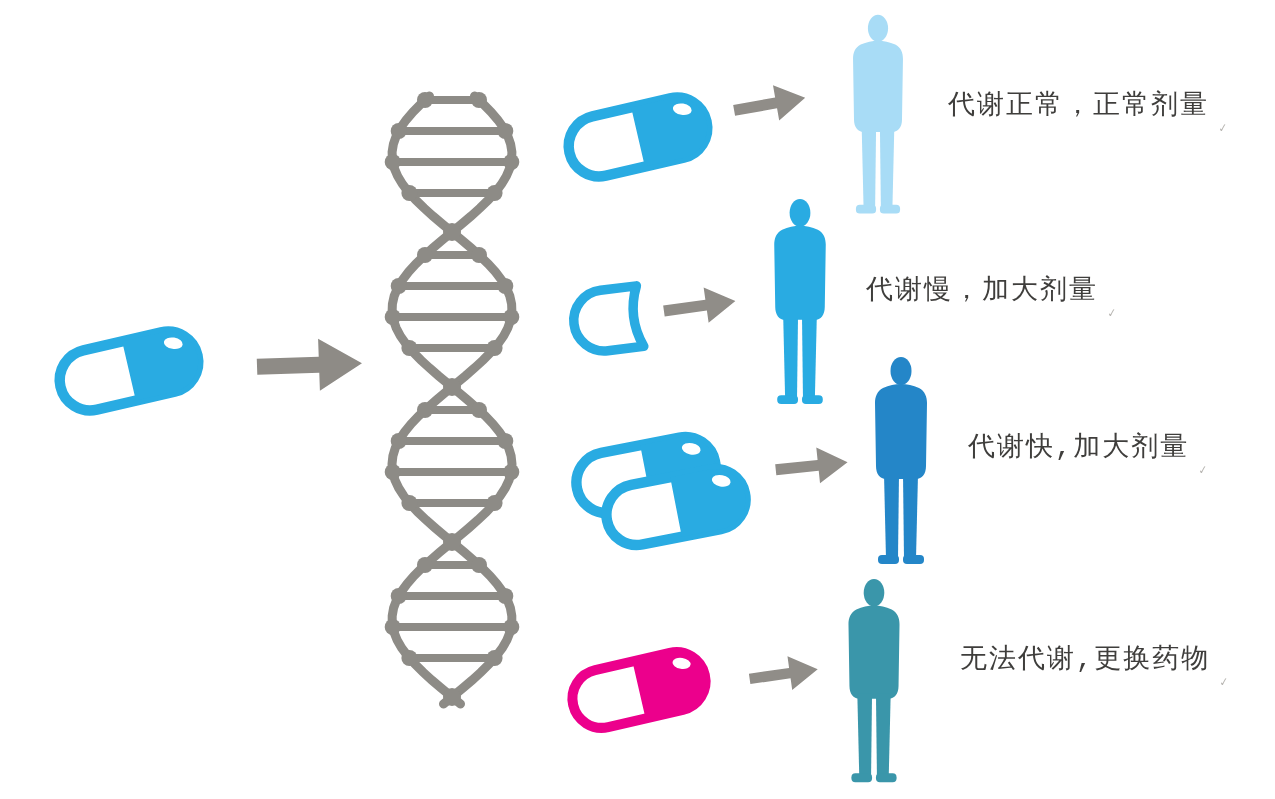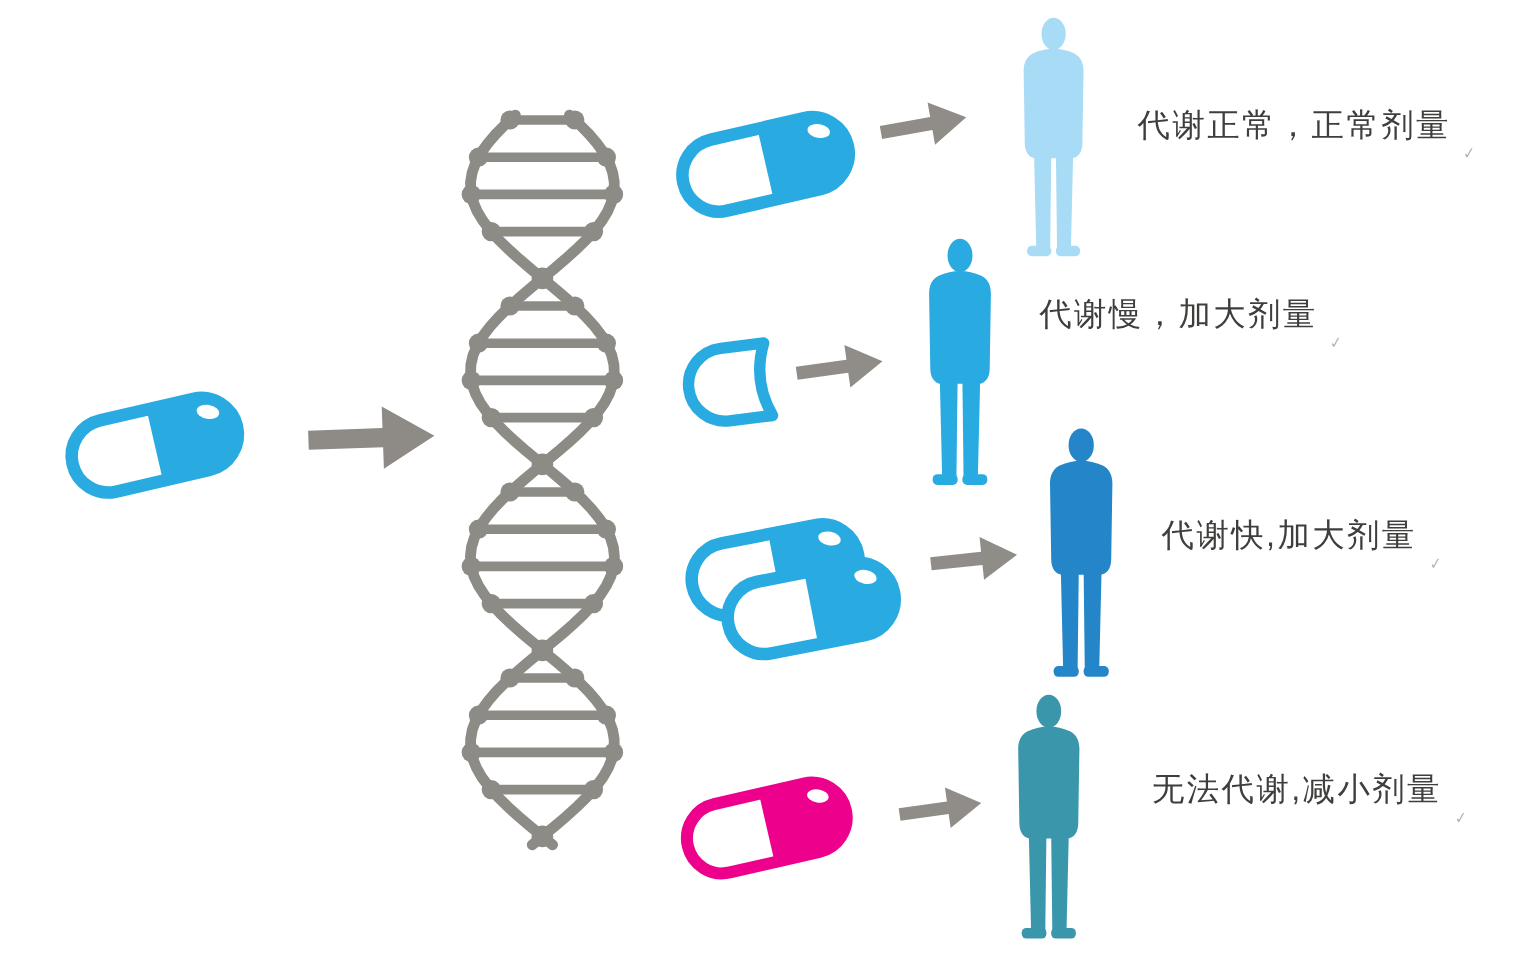--- a/index.html
+++ b/index.html
@@ -3,21 +3,21 @@
 <meta charset="utf-8">
 <style>
   html,body{margin:0;padding:0;background:#fff;}
   #canvas{
     position:relative;width:1275px;height:799px;background:#fff;overflow:hidden;
     font-family:"Liberation Sans","DejaVu Sans",sans-serif;
   }
   .abs{position:absolute;}
   .label{
     font-size:27px;color:#3f3e3c;letter-spacing:2px;white-space:nowrap;
-    display:flex;align-items:flex-end;
+    display:flex;align-items:flex-end;font-family:Liberation Mono, monospace;
   }
   .tick{
     font-size:13px;color:#b7b5b1;margin-left:10px;position:relative;top:14px;
     letter-spacing:0;transform:rotate(-8deg);
   }
   svg.icon{overflow:visible;display:block;}
   #defs-svg{position:absolute;width:0;height:0;}
 </style>
 </head>
 <body>
@@ -131,21 +131,21 @@
 
   <svg class="icon abs" style="left:562px;top:281px;transform:rotate(-7deg);" width="92" height="78" color="#29abe2">
       <use href="#sym-halfcap"></use>
     </svg>
   <svg class="icon abs" style="left:662px;top:284px;transform:rotate(-8deg);" width="76" height="44" color="#908d88">
       <use href="#sym-arrow"></use>
     </svg>
   <svg class="icon abs" style="left:750px;top:198px;" width="100" height="214" color="#29abe2">
       <use href="#sym-person"></use>
     </svg>
-  <div class="label abs" style="left:866px;top:244px;">
+  <div class="label abs" style="left:866px;top:271px;">
     <span>代谢慢，加大剂量</span>
     <span class="tick">✓</span>
   </div>
 
   <svg class="icon abs" style="left:570px;top:436px;transform:rotate(-11deg);" width="152" height="78" color="#29abe2">
       <use href="#sym-capsule"></use>
     </svg>
   <svg class="icon abs" style="left:600px;top:468px;transform:rotate(-11deg);" width="152" height="78" color="#29abe2">
       <use href="#sym-capsule"></use>
     </svg>
@@ -163,17 +163,17 @@
   <svg class="icon abs" style="left:566px;top:652px;transform:rotate(-13deg);" width="146" height="76" color="#ec008c">
       <use href="#sym-capsule"></use>
     </svg>
   <svg class="icon abs" style="left:748px;top:652px;transform:rotate(-8deg);" width="72" height="44" color="#908d88">
       <use href="#sym-arrow"></use>
     </svg>
   <svg class="icon abs" style="left:824px;top:578px;" width="100" height="212" color="#3a96aa">
       <use href="#sym-person"></use>
     </svg>
   <div class="label abs" style="left:960px;top:640px;">
-    <span>无法代谢,减小剂量</span>
+    <span>无法代谢,更换药物</span>
     <span class="tick">✓</span>
   </div>
 
 </div>
 
 </body></html>

